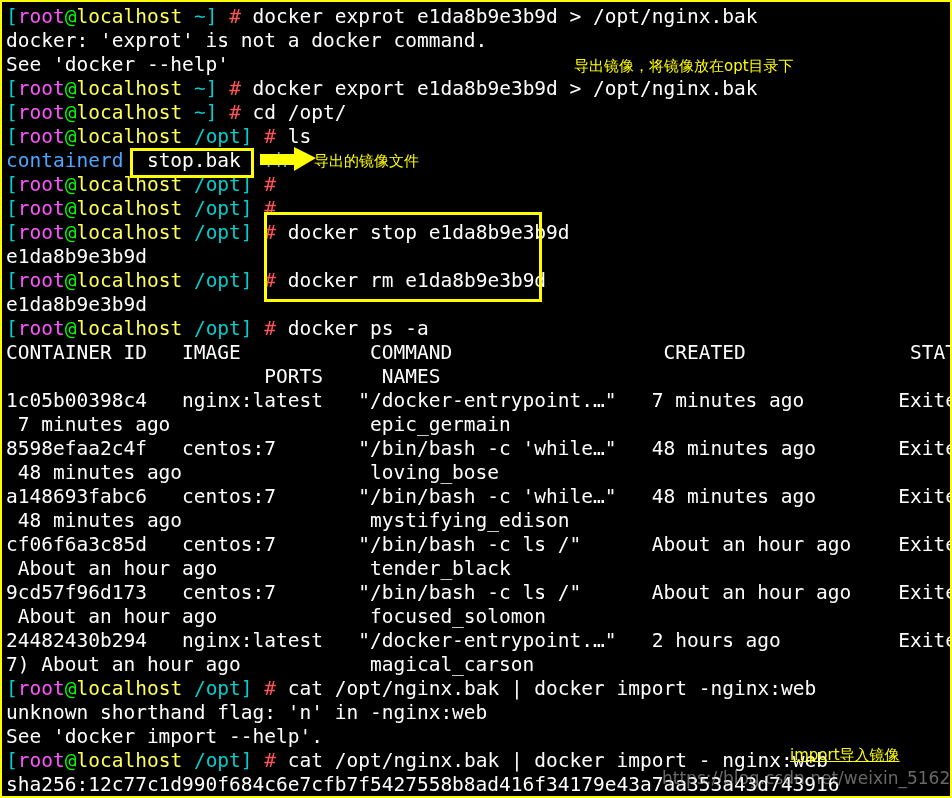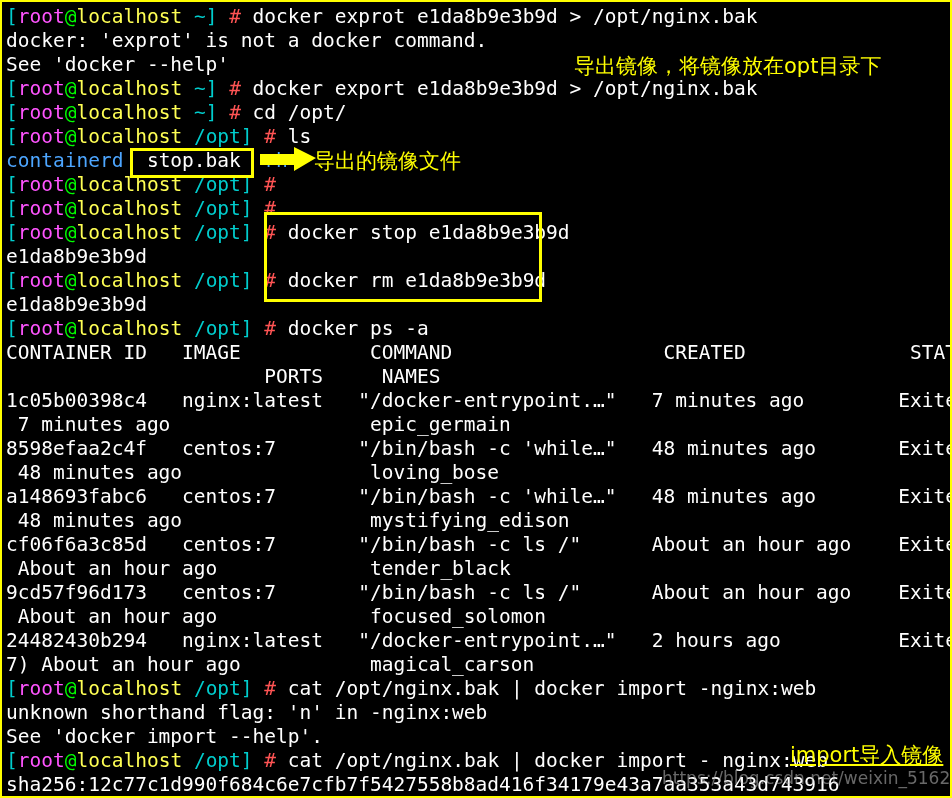--- a/index.html
+++ b/index.html
@@ -45,21 +45,21 @@
   .c-yellow { color: #ffff54; }
   .c-red    { color: #ff5454; }
   .c-white  { color: #ffffff; }
   .c-lblue  { color: #4da6ff; }
 
   
   .anno {
     position: absolute;
     color: #ffff00;
     font-family: "DejaVu Sans", "Liberation Sans", sans-serif;
-    font-size: 21px;
+    font-size: 15px;
     line-height: 22px;
     white-space: pre;
     font-weight: 500;
   }
   .box {
     position: absolute;
     border: 3px solid #ffff00;
     box-sizing: border-box;
     pointer-events: none;
   }

